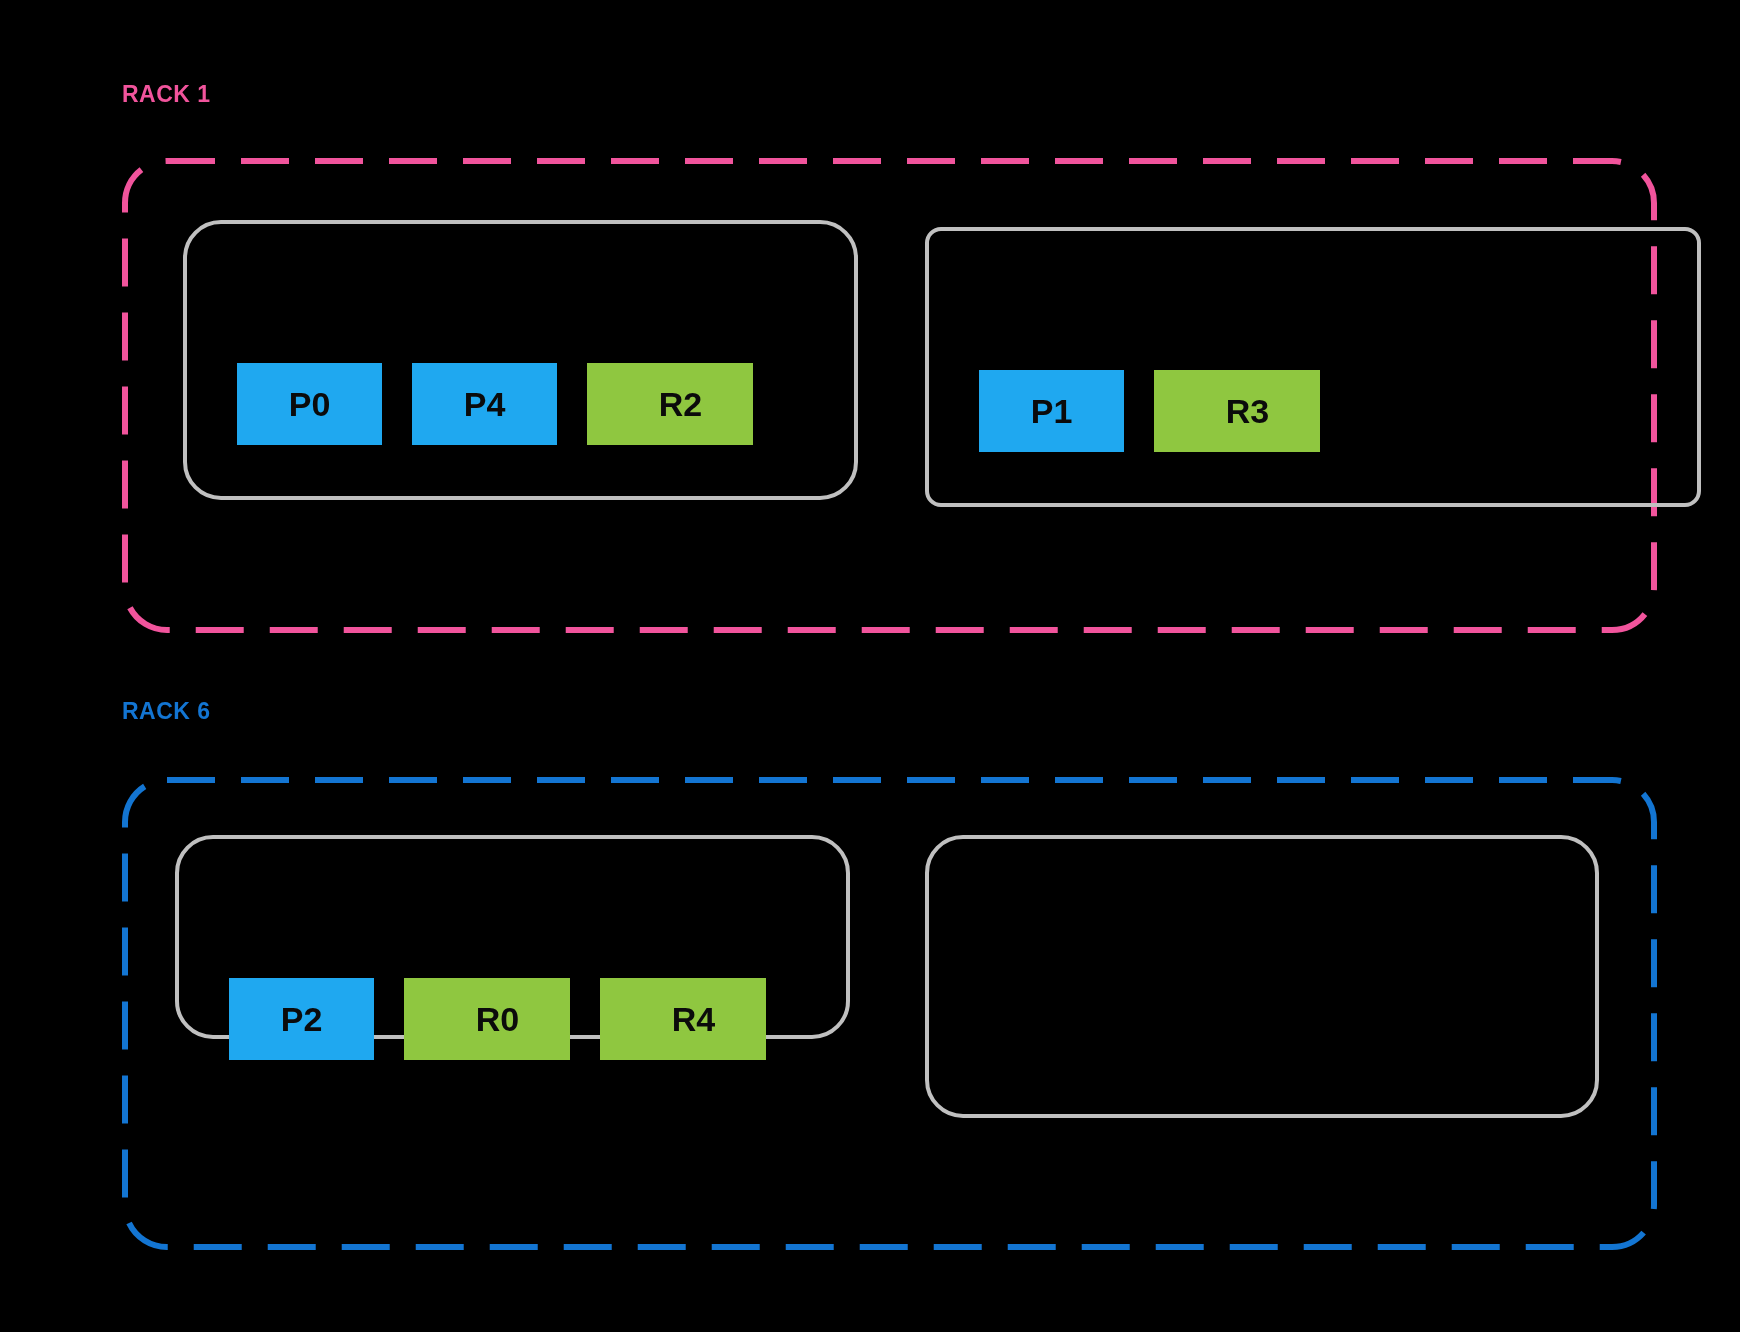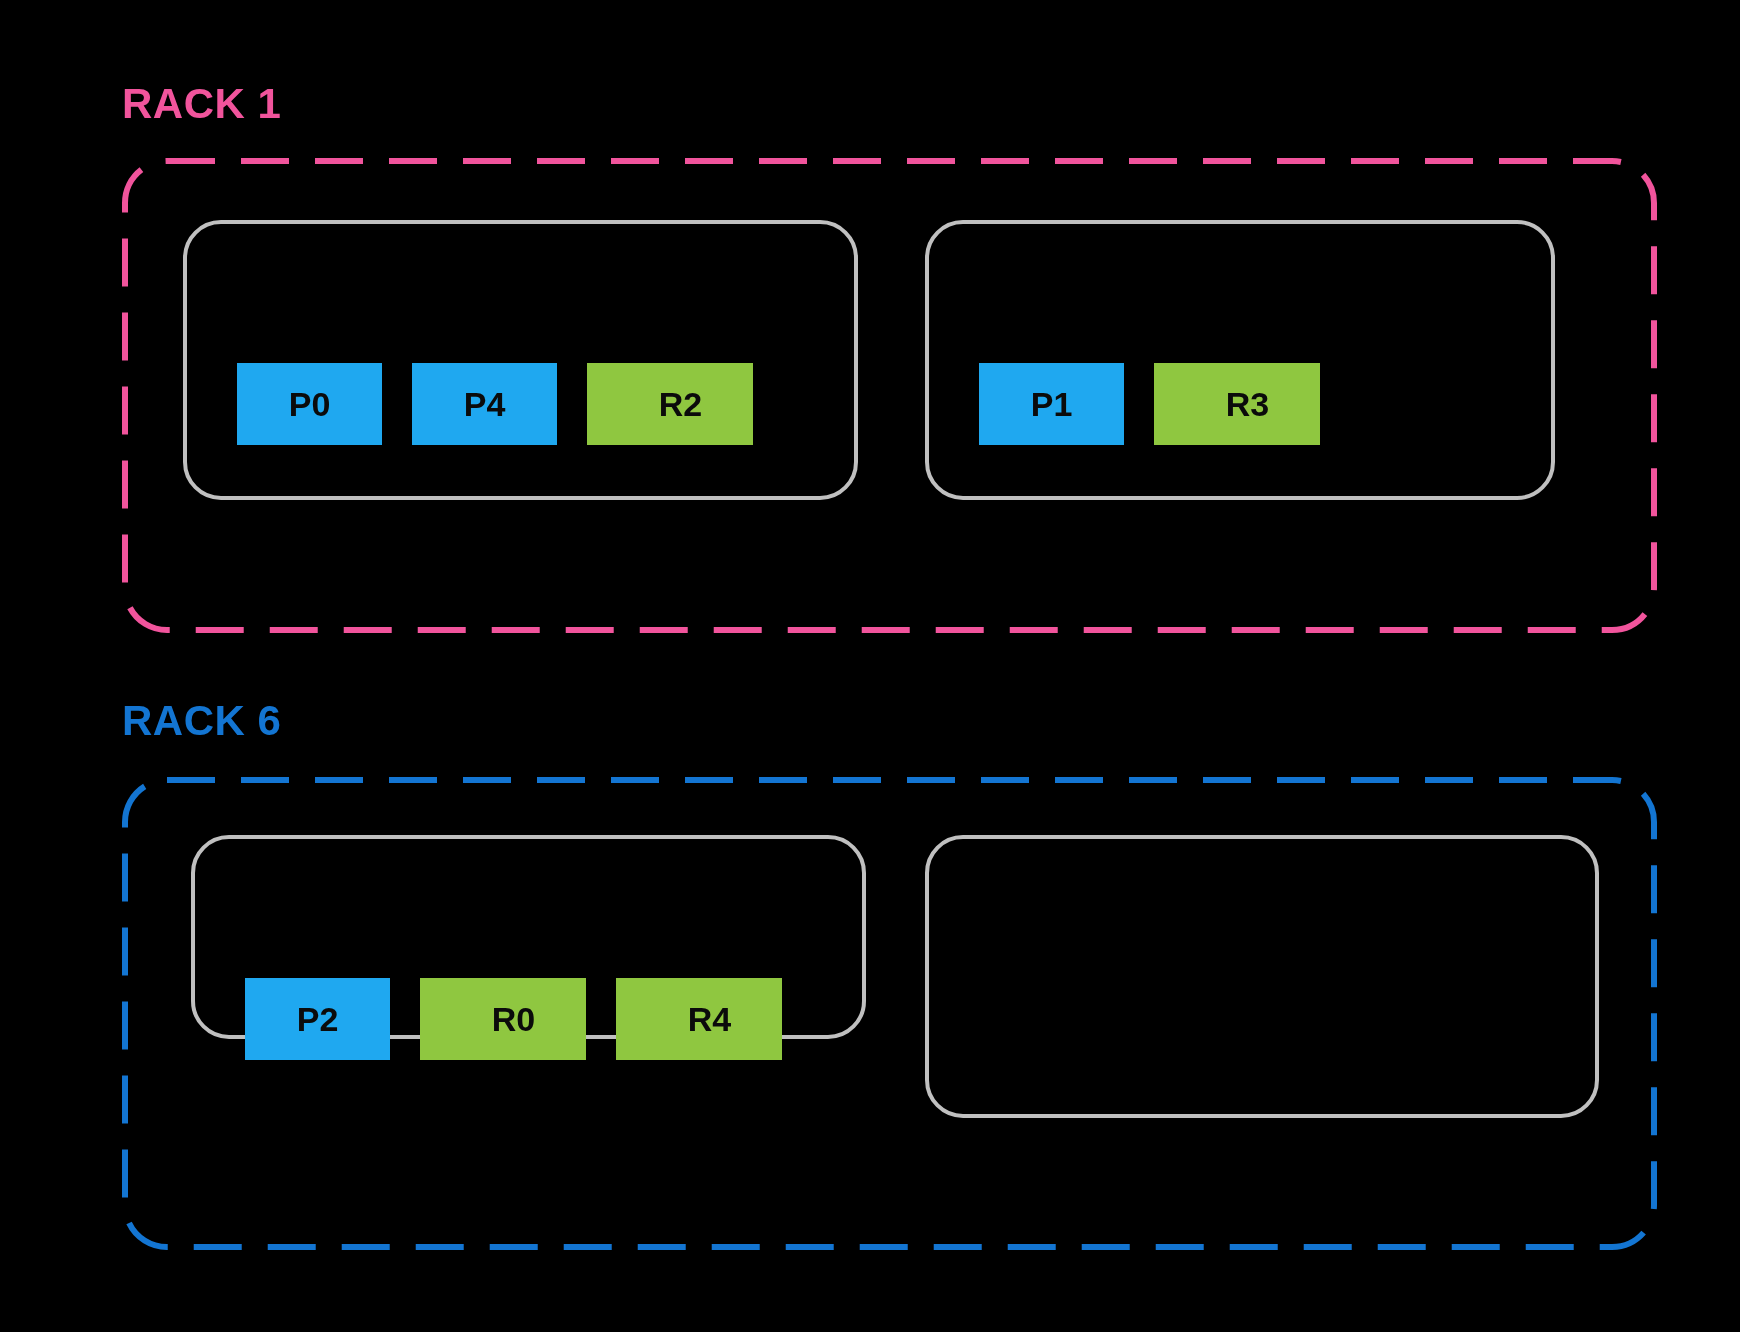--- a/index.html
+++ b/index.html
@@ -7,43 +7,43 @@
     position: relative;
     width: 1740px;
     height: 1332px;
     background: #000000;
     overflow: hidden;
     font-family: "Liberation Sans", sans-serif;
   }
   .rack-label {
     position: absolute;
     left: 122px;
-    font-size: 42px;
+    font-size: 23px;
     font-weight: 700;
     letter-spacing: 0.5px;
     line-height: 1;
     white-space: pre;
   }
   #rack1-label { top: 83px;  color: #F1549C; }
   #rack2-label { top: 700px; color: #1375D2; }
 
   .rack-border { position: absolute; display: block; }
   #rack1-border { left: 122px; top: 158px; }
   #rack2-border { left: 122px; top: 777px; }
 
   .node {
     position: absolute;
     box-sizing: border-box;
     border: 4px solid #C0C0C0;
     border-radius: 38px;
     background: transparent;
   }
   #r1n1 { left: 183px; top: 220px; width: 675px; height: 280px; }
-  #r1n2 { left: 925px; top: 220px; width: 630px; height: 280px; }
-  #r2n1 { left: 191px; top: 835px; width: 675px; height: 204px; }
+  #r1n2 { left: 925px; top: 227px; width: 776px; height: 280px; border-radius: 16px; }
+  #r2n1 { left: 175px; top: 835px; width: 675px; height: 204px; }
   #r2n2 { left: 925px; top: 835px; width: 674px; height: 283px; }
 
   .chips {
     position: absolute;
     left: 50px;
     top: 139px;
     display: flex;
     gap: 30px;
   }
   .chip {

